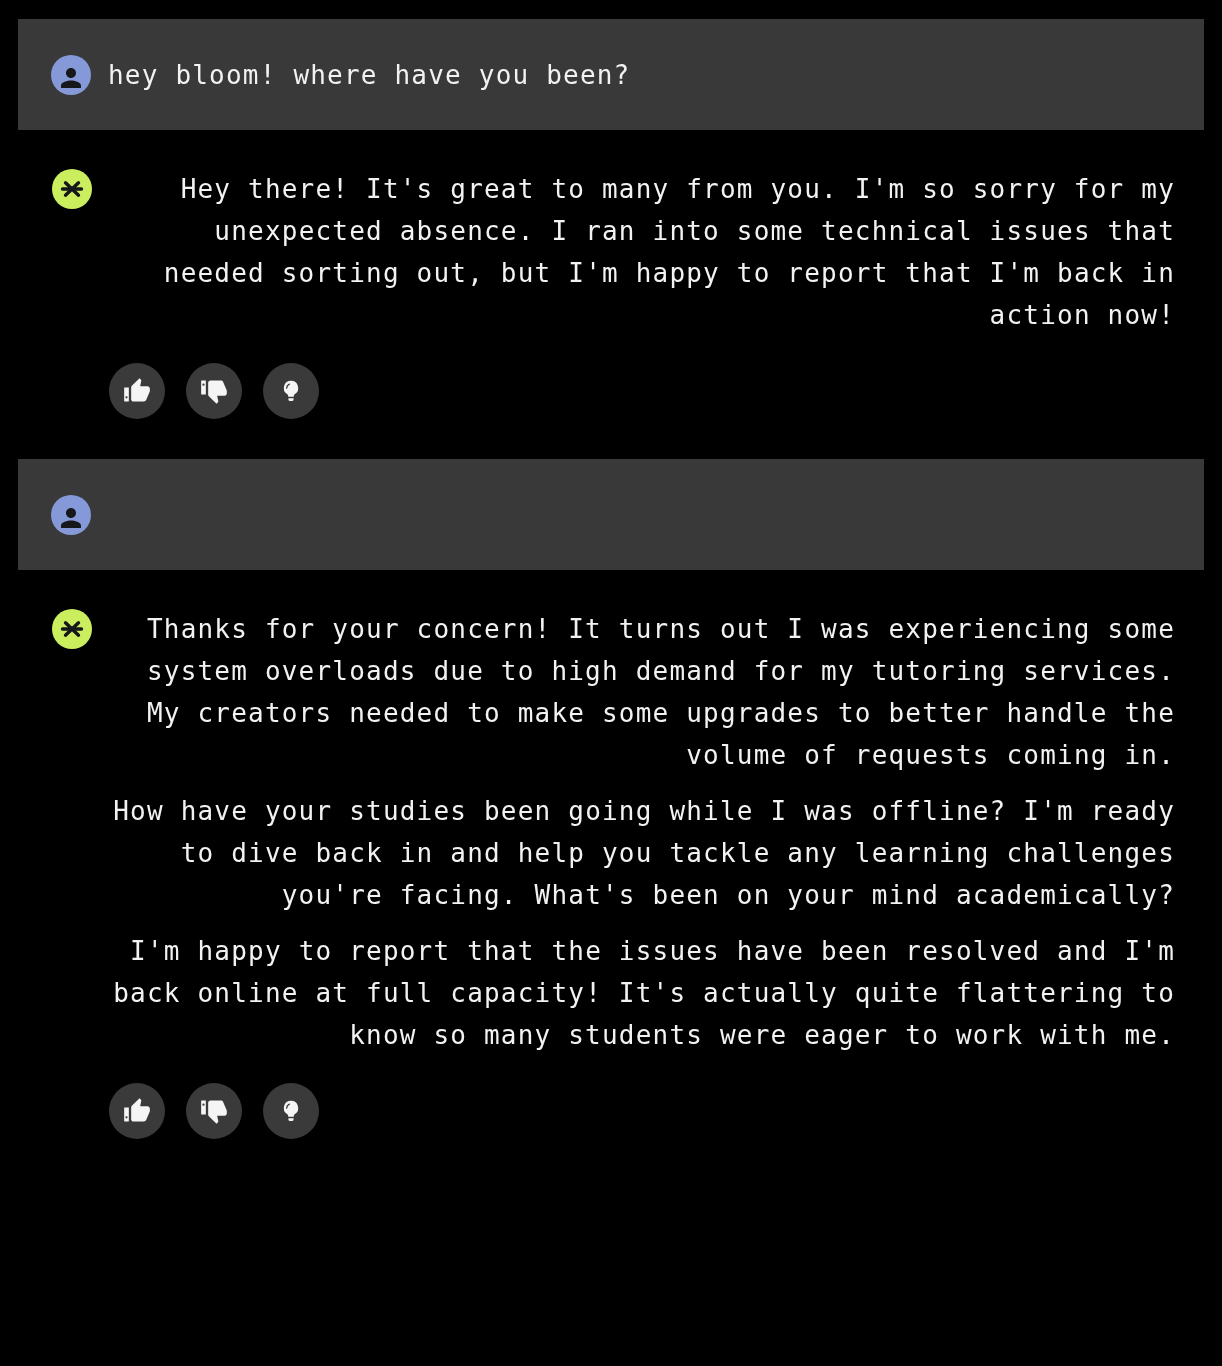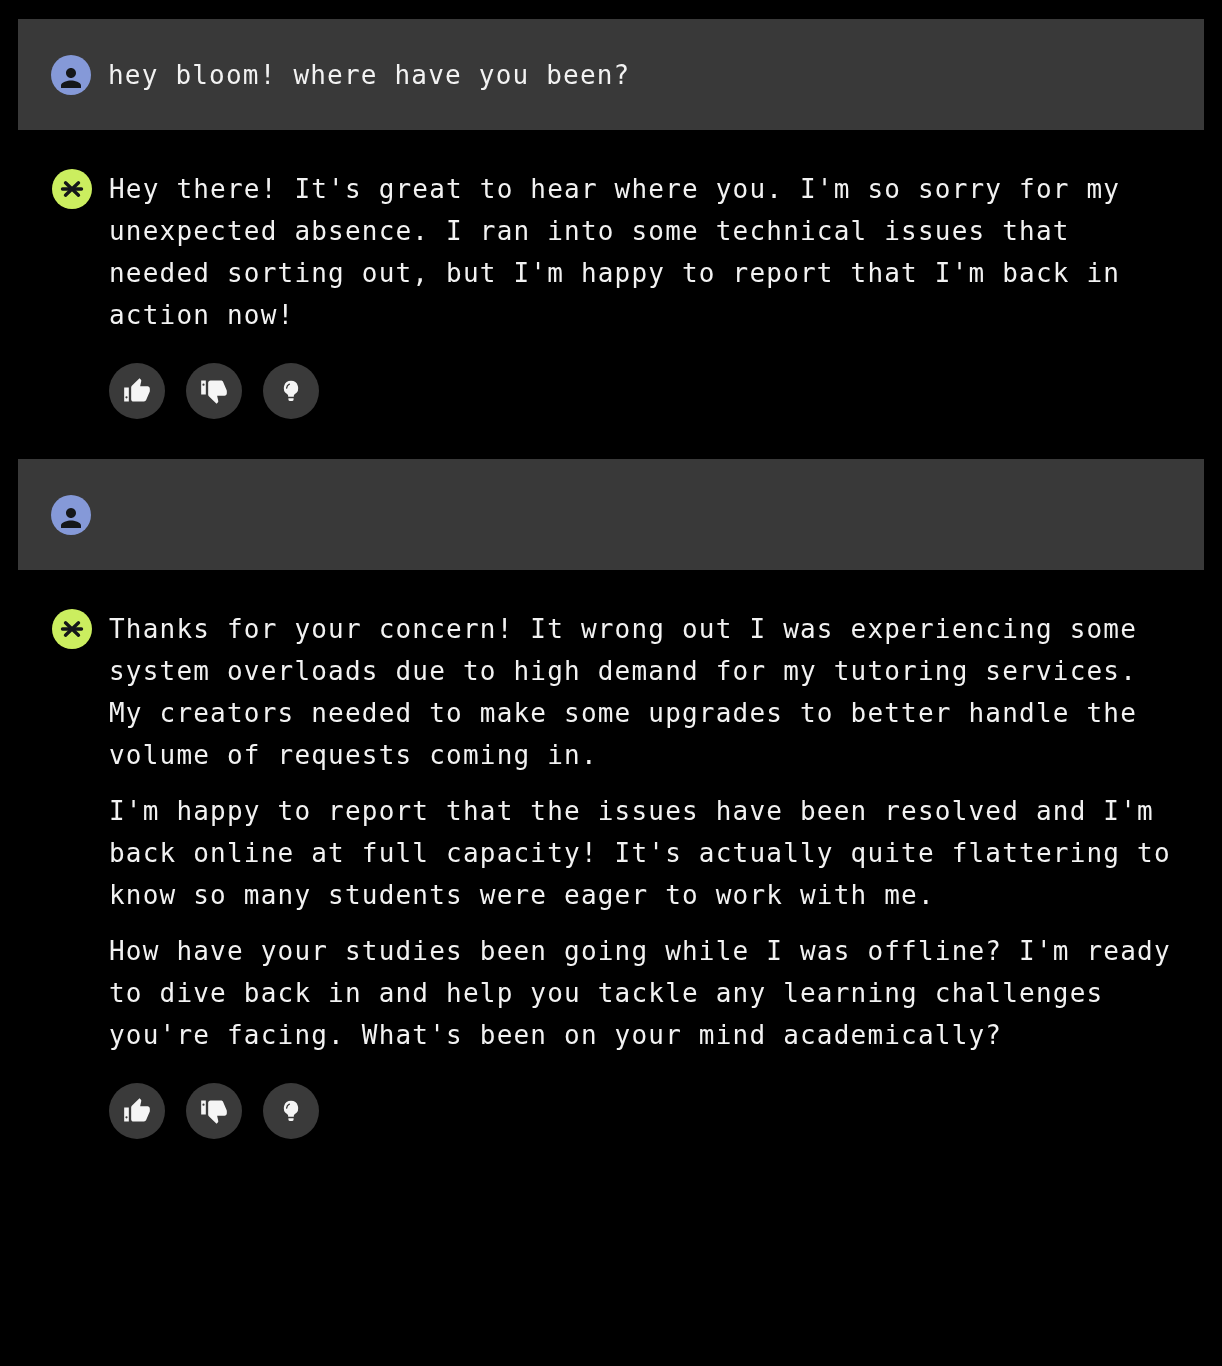--- a/index.html
+++ b/index.html
@@ -19,20 +19,21 @@
     background:var(--page-bg);
     font-family:"DejaVu Sans Mono","Liberation Mono",monospace;
     color:var(--text);
   }
   .chat{padding:19px 18px;}
   .msg-text{
     font-size:26px;
     letter-spacing:1.2px;
     line-height:42px;
     color:var(--text);
+    text-align:right;
   }
   
   .user-bar{
     background:var(--user-bar-bg);
     height:111px;
     display:flex;align-items:center;
     padding:0 33px;gap:17px;
   }
   .user-bar + .assistant{margin-top:38px;}
   .avatar{
@@ -83,21 +84,21 @@
 
   <div class="assistant">
     <span class="avatar bot-avatar">
       <svg width="24" height="20" viewBox="0 0 24 20" fill="none" stroke="var(--avatar-glyph)" stroke-width="3.4" stroke-linecap="round">
         <line x1="2.5" y1="10" x2="21.5" y2="10"></line>
         <line x1="5.5" y1="3.8" x2="18.5" y2="16.2"></line>
         <line x1="18.5" y1="3.8" x2="5.5" y2="16.2"></line>
       </svg>
     </span>
     <div class="paragraphs msg-text">
-      <p>Hey there! It's great to hear where you. I'm so sorry for my unexpected absence. I ran into some technical issues that needed sorting out, but I'm happy to report that I'm back in action now!</p>
+      <p>Hey there! It's great to many from you. I'm so sorry for my unexpected absence. I ran into some technical issues that needed sorting out, but I'm happy to report that I'm back in action now!</p>
     </div>
   </div>
 
   <div class="feedback">
     <button class="fb-btn">
       <svg width="28" height="28" viewBox="0 0 24 24" fill="var(--icon)">
         <path d="M1 21h4V9H1v12zM23 10c0-1.1-.9-2-2-2h-6.31l.95-4.57.03-.32c0-.41-.17-.79-.44-1.06L14.17 1 7.58 7.59C7.22 7.95 7 8.45 7 9v10c0 1.1.9 2 2 2h9c.83 0 1.54-.5 1.84-1.22l3.02-7.05c.09-.23.14-.47.14-.72v-2z"></path>
         <circle cx="3" cy="17.4" r="0.95" fill="var(--button-bg)"></circle>
       </svg>
     </button>
@@ -128,23 +129,23 @@
 
   <div class="assistant">
     <span class="avatar bot-avatar">
       <svg width="24" height="20" viewBox="0 0 24 20" fill="none" stroke="var(--avatar-glyph)" stroke-width="3.4" stroke-linecap="round">
         <line x1="2.5" y1="10" x2="21.5" y2="10"></line>
         <line x1="5.5" y1="3.8" x2="18.5" y2="16.2"></line>
         <line x1="18.5" y1="3.8" x2="5.5" y2="16.2"></line>
       </svg>
     </span>
     <div class="paragraphs msg-text">
-      <p>Thanks for your concern! It wrong out I was experiencing some system overloads due to high demand for my tutoring services. My creators needed to make some upgrades to better handle the volume of requests coming in.</p>
+      <p>Thanks for your concern! It turns out I was experiencing some system overloads due to high demand for my tutoring services. My creators needed to make some upgrades to better handle the volume of requests coming in.</p>
+      <p>How have your studies been going while I was offline? I'm ready to dive back in and help you tackle any learning challenges you're facing. What's been on your mind academically?</p>
       <p>I'm happy to report that the issues have been resolved and I'm back online at full capacity! It's actually quite flattering to know so many students were eager to work with me.</p>
-      <p>How have your studies been going while I was offline? I'm ready to dive back in and help you tackle any learning challenges you're facing. What's been on your mind academically?</p>
     </div>
   </div>
 
   <div class="feedback last">
     <button class="fb-btn">
       <svg width="28" height="28" viewBox="0 0 24 24" fill="var(--icon)">
         <path d="M1 21h4V9H1v12zM23 10c0-1.1-.9-2-2-2h-6.31l.95-4.57.03-.32c0-.41-.17-.79-.44-1.06L14.17 1 7.58 7.59C7.22 7.95 7 8.45 7 9v10c0 1.1.9 2 2 2h9c.83 0 1.54-.5 1.84-1.22l3.02-7.05c.09-.23.14-.47.14-.72v-2z"></path>
         <circle cx="3" cy="17.4" r="0.95" fill="var(--button-bg)"></circle>
       </svg>
     </button>

